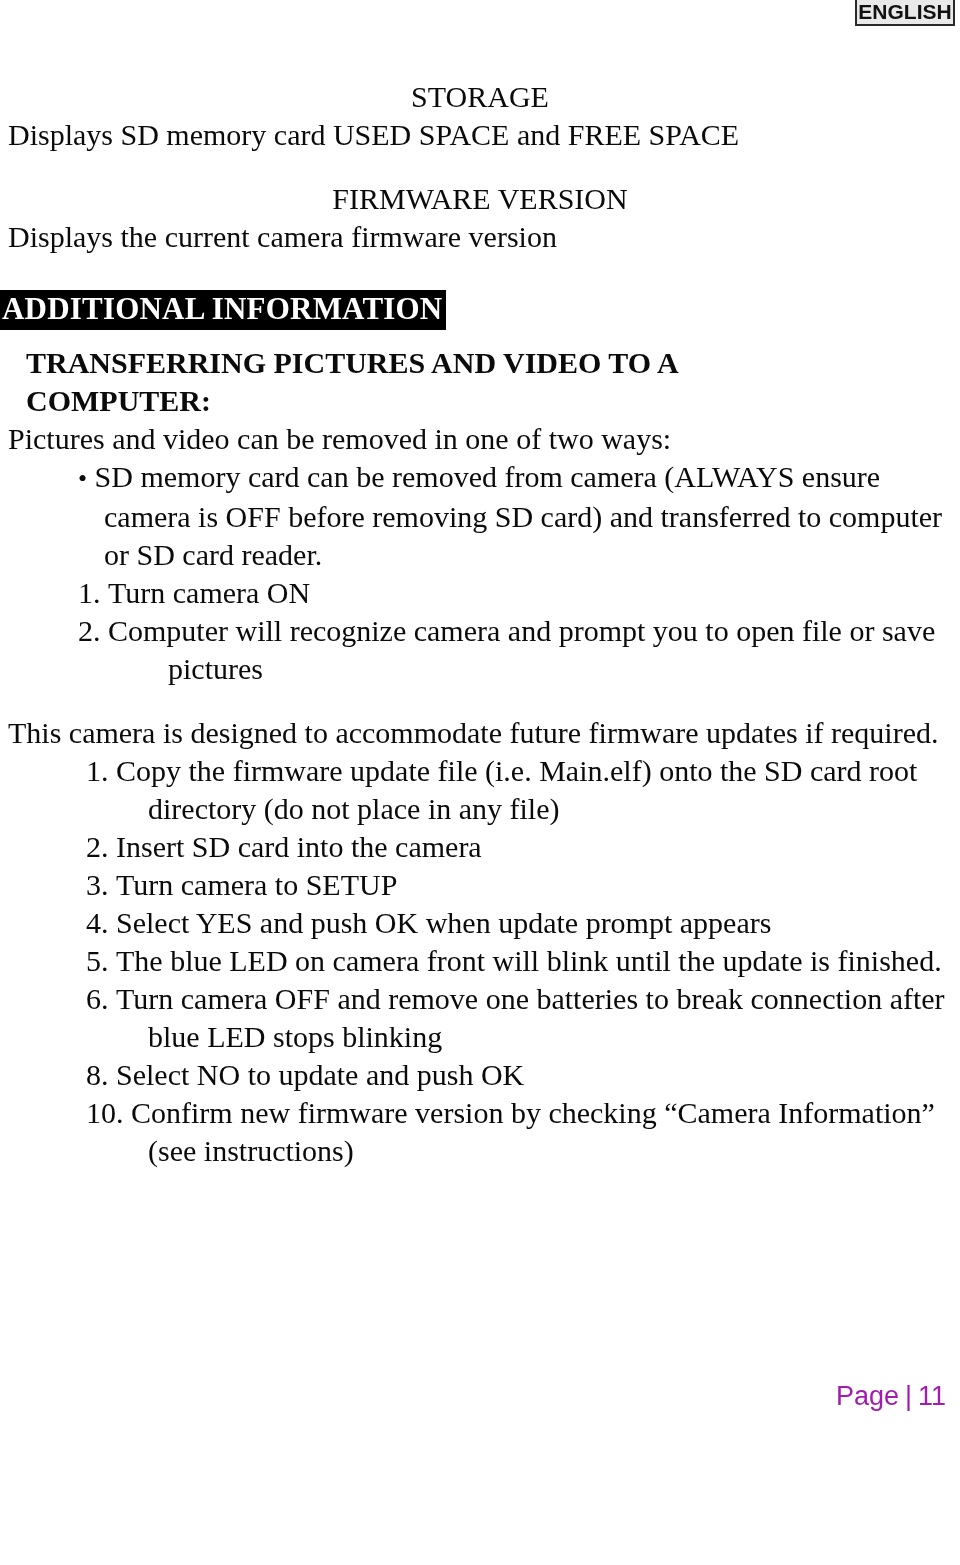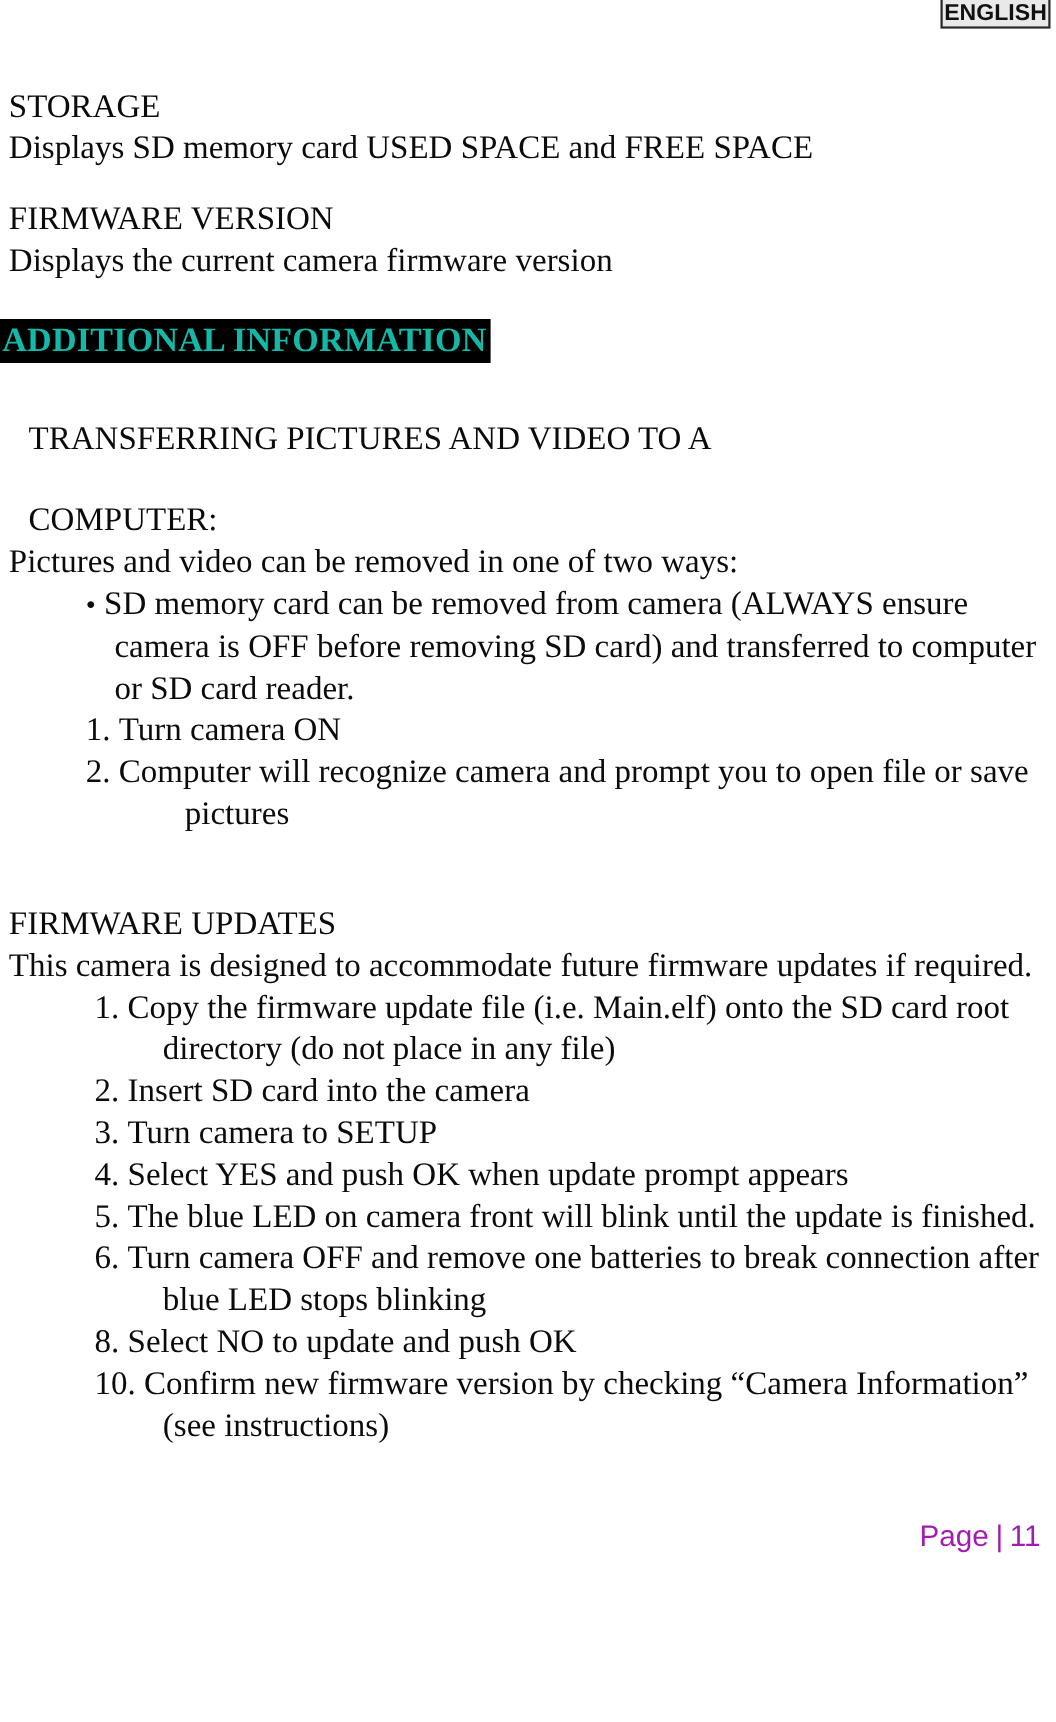--- a/index.html
+++ b/index.html
@@ -62,44 +62,44 @@
 
   .para {
     font-size: 30px;
     line-height: 38px;
   }
 
   .heading-plain {
     font-size: 30px;
     line-height: 38px;
     font-weight: normal;
+    text-align: center;
   }
 
   .gap-sm { height: 14px; }
   .gap-md { height: 26px; }
   .gap-lg { height: 34px; }
 
   
   .bar-heading {
     display: inline-block;
     background: #000000;
-    color: #14b8a6;
+    color: #ffffff;
     font-weight: bold;
     font-size: 31px;
     line-height: 38px;
     padding: 0px 4px 2px 2px;
     margin-left: -8px;
     letter-spacing: 0.2px;
   }
 
   .section-heading {
-    font-weight: normal;
-    font-size: 30px;
-    line-height: 38px;
-    margin-top: 36px;
+    font-weight: bold;
+    font-size: 30px;
+    line-height: 38px;
   }
 
   .heading-indent {
     margin-left: 18px;
   }
 
   
   .bullet-list {
     margin: 0;
     padding: 0;
@@ -185,21 +185,20 @@
       <li class="bullet-item"><span class="dot">•</span>&nbsp;<span>SD memory card can be removed from camera (ALWAYS ensure camera is OFF before removing SD card) and transferred to computer or SD card reader.</span></li>
     </ul>
 
     <ol class="num-list">
       <li class="num-item deep"><span>1.</span>&nbsp;<span>Turn camera ON</span></li>
       <li class="num-item deep"><span>2.</span>&nbsp;<span>Computer will recognize camera and prompt you to open file or save pictures</span></li>
     </ol>
 
     <div class="gap-md"></div>
 
-    <div class="section-heading">FIRMWARE UPDATES</div>
     <div class="para">This camera is designed to accommodate future firmware updates if required.</div>
 
     <ol class="num-list">
       <li class="num-item shallow"><span>1.</span>&nbsp;<span>Copy the firmware update file (i.e. Main.elf) onto the SD card root directory (do not place in any file)</span></li>
       <li class="num-item shallow"><span>2.</span>&nbsp;<span>Insert SD card into the camera</span></li>
       <li class="num-item shallow"><span>3.</span>&nbsp;<span>Turn camera to SETUP</span></li>
       <li class="num-item shallow"><span>4.</span>&nbsp;<span>Select YES and push OK when update prompt appears</span></li>
       <li class="num-item shallow"><span>5.</span>&nbsp;<span>The blue LED on camera front will blink until the update is finished.</span></li>
       <li class="num-item shallow"><span>6.</span>&nbsp;<span>Turn camera OFF and remove one batteries to break connection after blue LED stops blinking</span></li>
       <li class="num-item shallow"><span>8.</span>&nbsp;<span>Select NO to update and push OK</span></li>

